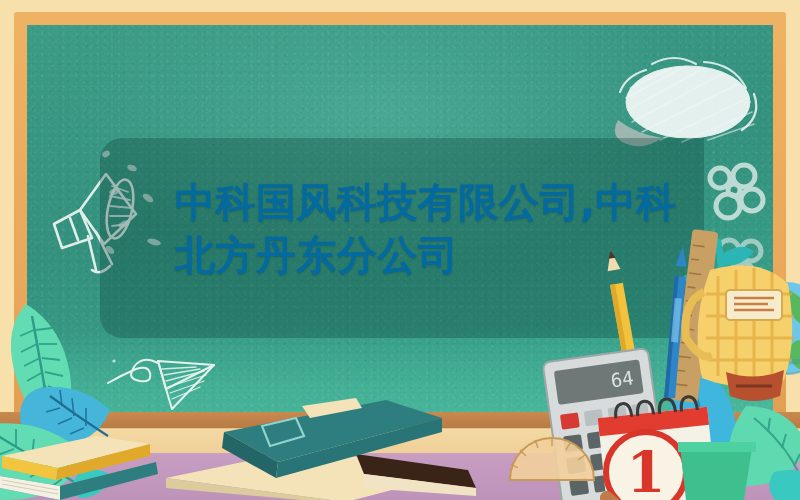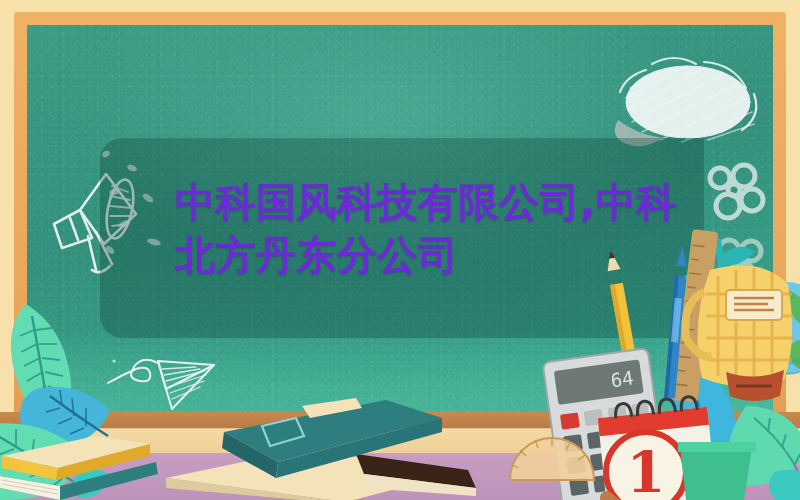--- a/index.html
+++ b/index.html
@@ -49,21 +49,21 @@
   
   .panel{
     position:absolute;left:100px;top:138px;width:604px;height:200px;
     background:rgba(11,60,52,.30);
     border-radius:22px 0 0 22px;
   }
 
   
   .headline{
     position:absolute;left:175px;top:176px;width:520px;
-    color:#6d28d9;
+    color:#0369a1;
     font-size:40px;line-height:1.33;font-weight:700;
     letter-spacing:.5px;
     text-shadow:0 1px 2px rgba(0,0,0,.18);
     white-space:pre-wrap;
     font-family:"DejaVu Sans","Liberation Sans",sans-serif;
   }
 
   
   .chalk{position:absolute;pointer-events:none;}
   .chalk svg{display:block;}

